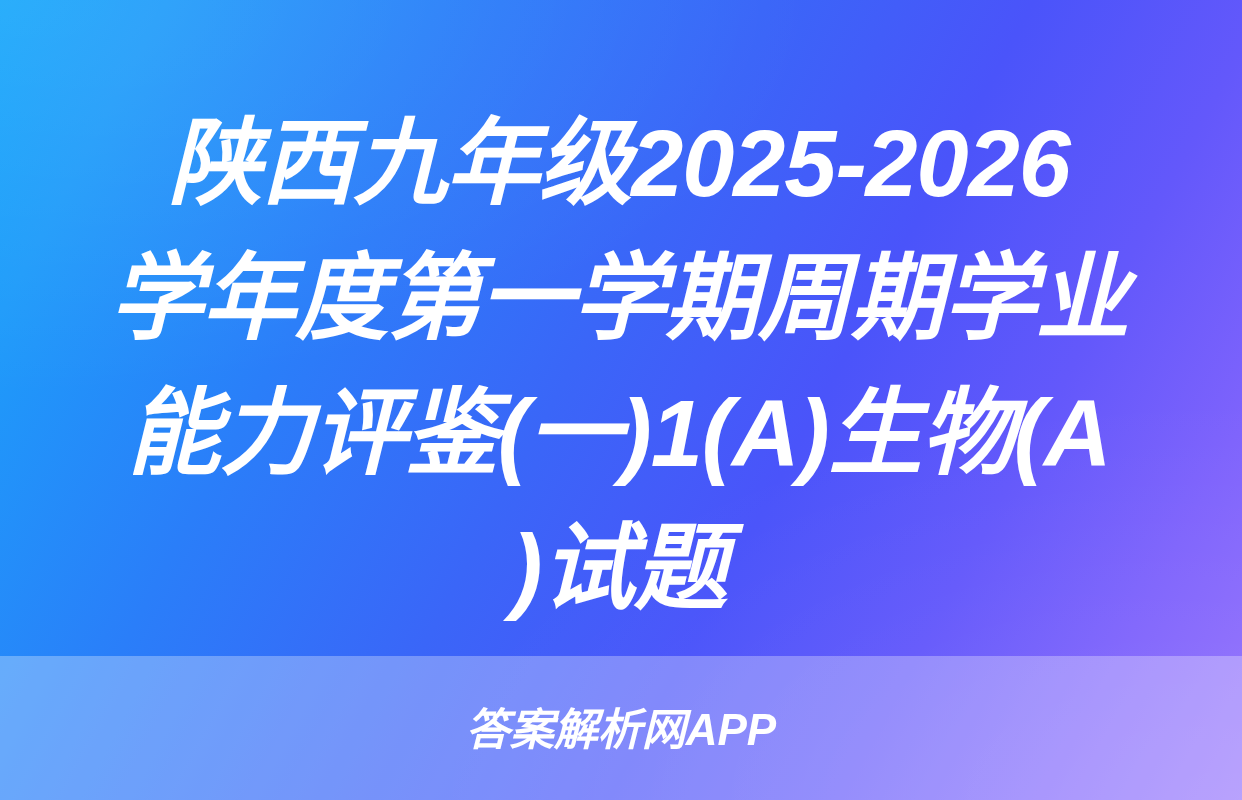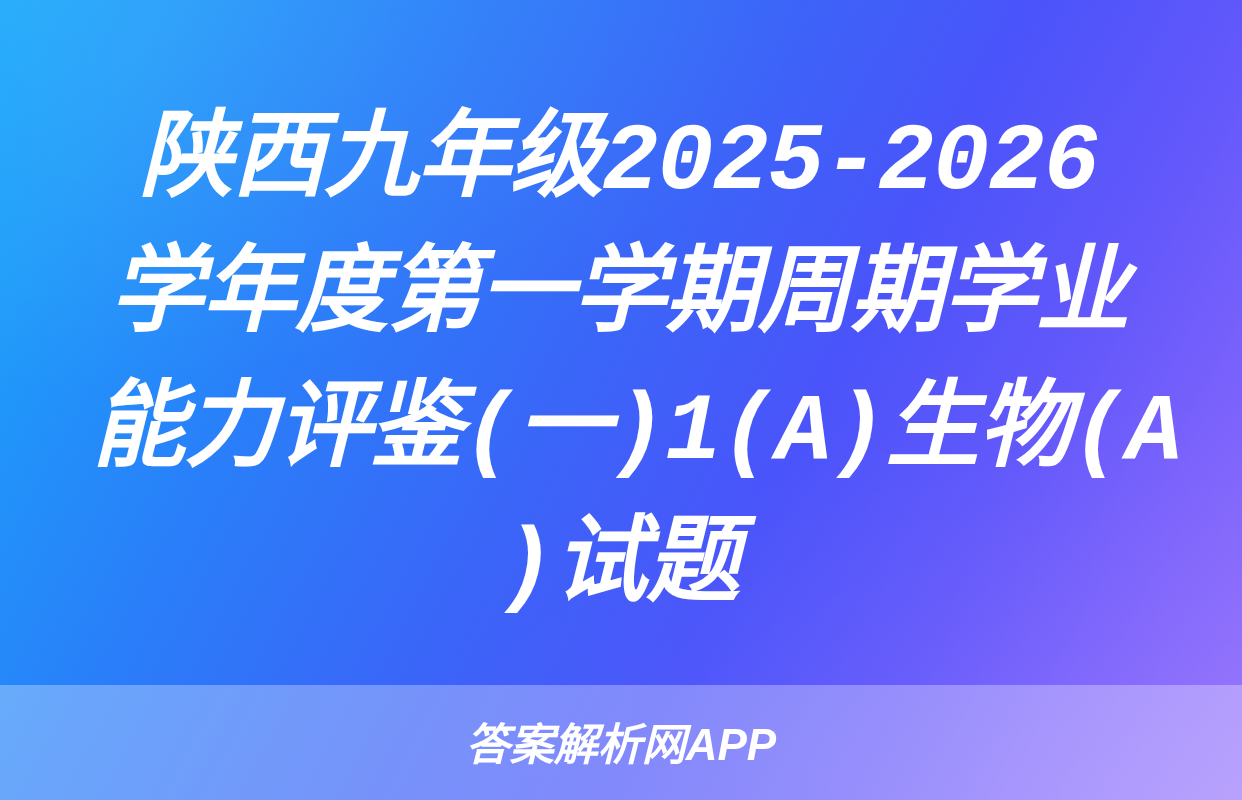--- a/index.html
+++ b/index.html
@@ -43,21 +43,20 @@
   }
 
   
   .title-block {
     position: absolute;
     left: 0;
     right: 4px;
     top: 96px;
     padding: 0 84px;
     box-sizing: border-box;
-    font-family: Liberation Mono, monospace;
   }
 
   .title-line {
     color: #ffffff;
     font-weight: 700;
     font-style: italic;
     font-size: 96px;
     line-height: 1.42;
     letter-spacing: -1px;
     white-space: nowrap;
@@ -70,21 +69,21 @@
   .title-line.l2 { font-size: 95px; }
   .title-line.l3 { font-size: 95px; }
   .title-line.l4 { font-size: 95px; }
 
   
   .footer-band {
     position: absolute;
     left: 0;
     right: 0;
     bottom: 0;
-    height: 115px;
+    height: 144px;
     background: rgba(255, 255, 255, 0.30);
     display: flex;
     align-items: center;
     justify-content: center;
   }
 
   .footer-text {
     color: #ffffff;
     font-weight: 700;
     font-style: italic;

